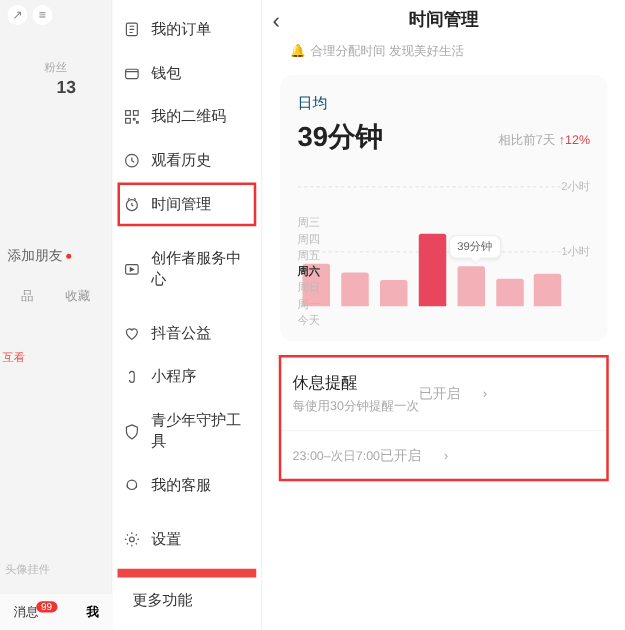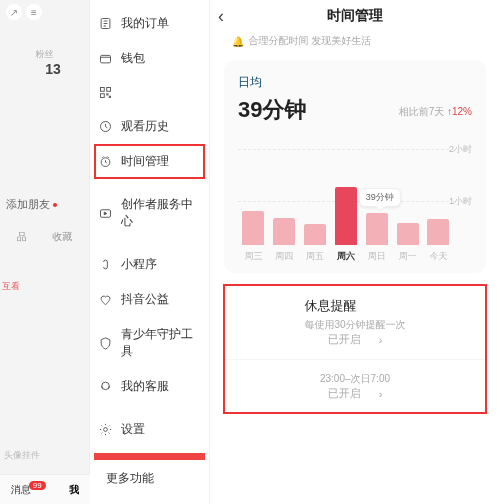--- a/index.html
+++ b/index.html
@@ -42,27 +42,27 @@
   .daily-diff { float: right; font-size: 10px; color: #aaa; margin-top: -20px; }
   .daily-diff .up { color: #d44; }
 
   .chart-wrap { margin-top: 18px; position: relative; height: 120px; }
   .y-lbl { position: absolute; right: 0; font-size: 9px; color: #bbb; }
   .y2 { top: 0; } .y1 { top: 52px; }
   .grid { position: absolute; left: 0; right: 18px; border-top: 1px dashed #e8e8e8; }
   .g2 { top: 6px; } .g1 { top: 58px; }
   .bars { position: absolute; left: 0; right: 18px; bottom: 18px; height: 100px; display: flex; align-items: flex-end; justify-content: space-around; }
   .bar { width: 22px; border-radius: 2px 2px 0 0; }
-  .xaxis { position: absolute; left: 0; right: 18px; bottom: 0; display: flex; justify-content: space-around; font-size: 9px; color: #bbb; }
+  .xaxis { position: absolute; left: 0; right: 18px; bottom: 0; display: flex; justify-content: space-around; font-size: 9px; color: #bbb; flex-direction: column; }
   .xaxis .today { color: #333; font-weight: 600; }
   .tip-bubble { position: absolute; background: #fff; border: 1px solid #eee; border-radius: 6px; padding: 2px 6px; font-size: 9px; color: #666; box-shadow: 0 1px 3px rgba(0,0,0,.08); }
   .tip-bubble::after { content: ''; position: absolute; bottom: -4px; left: 50%; margin-left: -3px; width: 6px; height: 6px; background: #fff; border-right: 1px solid #eee; border-bottom: 1px solid #eee; transform: rotate(45deg); }
 
   .reminders { margin: 12px 14px; outline: 2px solid #e33; outline-offset: -1px; }
-  .rem-row { padding: 12px 10px; border-bottom: 1px solid #f5f5f5; display: flex; justify-content: flex-start; align-items: center; flex-direction: column; }
+  .rem-row { padding: 12px 10px; border-bottom: 1px solid #f5f5f5; display: flex; justify-content: flex-start; align-items: center; }
   .rem-row:last-child { border-bottom: none; }
   .rem-main { display: flex; flex-direction: column; gap: 3px; }
   .rem-title { font-size: 13px; color: #222; font-weight: 500; }
   .rem-desc { font-size: 10px; color: #aaa; }
   .rem-right { font-size: 11px; color: #aaa; display: flex; align-items: center; gap: 18px; }
 </style>
 </head>
 <body>
 
 <div class="col-profile">
@@ -120,20 +120,21 @@
     <div class="drawer-item">
       <span class="ic">
         <svg viewBox="0 0 24 24">
           <rect x="4" y="4" width="6" height="6"></rect>
           <rect x="14" y="4" width="6" height="6"></rect>
           <rect x="4" y="14" width="6" height="6"></rect>
           <rect x="14" y="14" width="2" height="2"></rect>
           <rect x="18" y="18" width="2" height="2"></rect>
         </svg>
       </span>
+      <span>我的二维码</span>
     </div>
     <div class="drawer-item">
       <span class="ic">
         <svg viewBox="0 0 24 24">
           <circle cx="12" cy="12" r="8"></circle>
           <path d="M12 8v4l3 2"></path>
         </svg>
       </span>
       <span>观看历史</span>
     </div>
@@ -153,32 +154,32 @@
           <rect x="4" y="6" width="16" height="12" rx="2"></rect>
           <path d="M10 10l4 2-4 2z" fill="currentColor"></path>
         </svg>
       </span>
       <span>创作者服务中心</span>
     </div>
     <div style="height: 8px;"></div>
     <div class="drawer-item">
       <span class="ic">
         <svg viewBox="0 0 24 24">
+          <path d="M12 20s-7-4.5-7-10a4 4 0 0 1 7-2 4 4 0 0 1 7 2c0 5.5-7 10-7 10z"></path>
+        </svg>
+      </span>
+      <span>抖音公益</span>
+    </div>
+    <div class="drawer-item">
+      <span class="ic">
+        <svg viewBox="0 0 24 24">
           <path d="M9 8 a3 3 0 0 1 6 0v8a3 3 0 1 1-6 0"></path>
         </svg>
       </span>
       <span>小程序</span>
-    </div>
-    <div class="drawer-item">
-      <span class="ic">
-        <svg viewBox="0 0 24 24">
-          <path d="M12 20s-7-4.5-7-10a4 4 0 0 1 7-2 4 4 0 0 1 7 2c0 5.5-7 10-7 10z"></path>
-        </svg>
-      </span>
-      <span>抖音公益</span>
     </div>
     <div class="drawer-item">
       <span class="ic">
         <svg viewBox="0 0 24 24">
           <path d="M12 3l7 3v5c0 5-3 8-7 10-4-2-7-5-7-10V6z"></path>
         </svg>
       </span>
       <span>青少年守护工具</span>
     </div>
     <div class="drawer-item">

